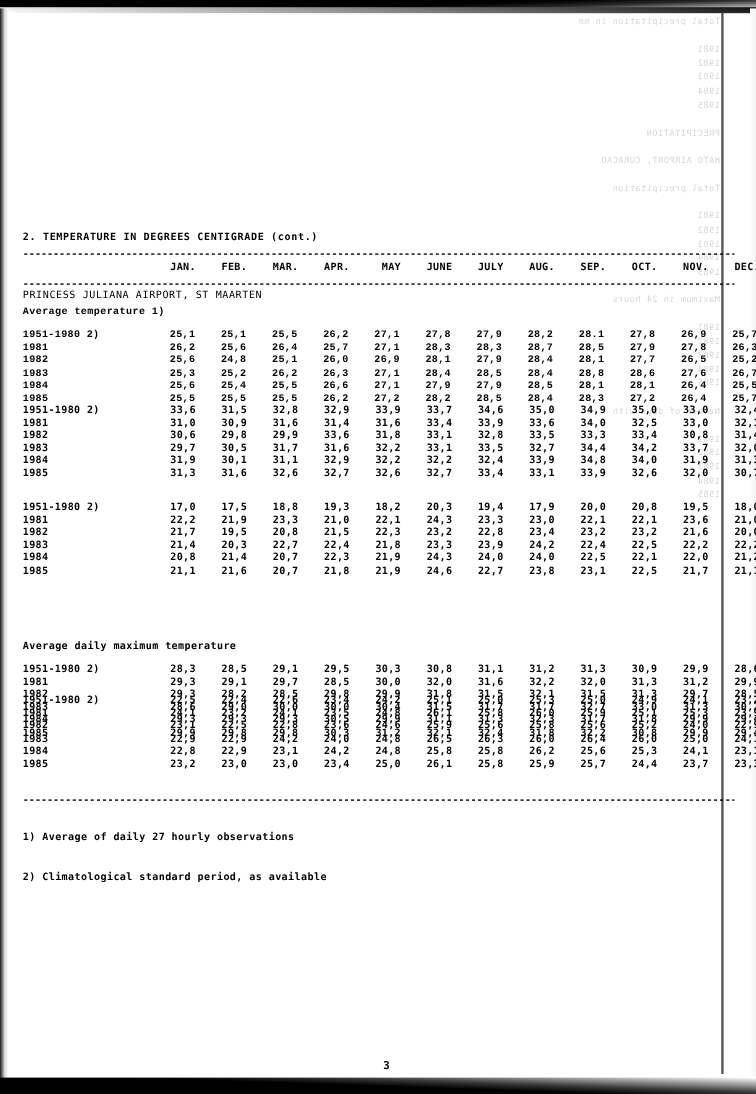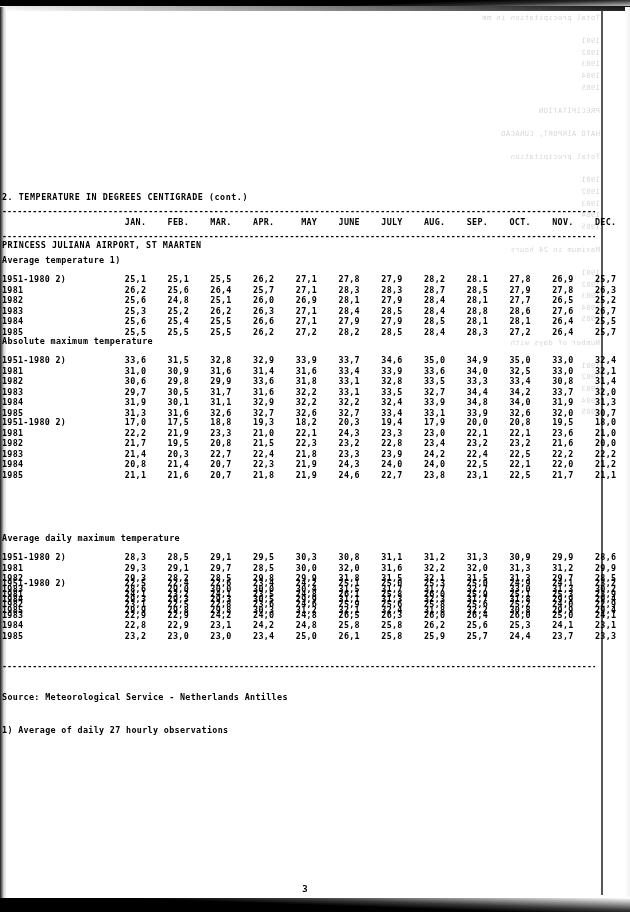--- a/index.html
+++ b/index.html
@@ -69,21 +69,21 @@
     color: #000;
     overflow: hidden;
     text-align: left;
     white-space: pre;
     pointer-events: none;
   }
 
   
   .doc {
     position: absolute;
-    left: 0;
+    left: 17px;
     top: 0;
     width: 600px;
     height: 789px;
   }
 
   .table-title {
     position: absolute;
     left: 2px;
     top: 192px;
     font-size: 8.4px;
@@ -117,21 +117,21 @@
     font-weight: bold;
     white-space: pre;
     letter-spacing: .3px;
   }
 
   .station {
     position: absolute;
     left: 2px;
     top: 240px;
     font-size: 8.4px;
-    font-weight: bold;
+    font-weight: normal;
     letter-spacing: .5px;
     white-space: pre;
   }
 
   .section {
     position: absolute;
     left: 2px;
     width: 593px;
   }
   .section-label {
@@ -143,21 +143,21 @@
   }
   .data-row {
     font-size: 8.4px;
     line-height: 10.6px;
     font-weight: bold;
     white-space: pre;
     letter-spacing: .3px;
     margin: 0;
   }
 
-  .sec-avg-temp      { top: 255px; }
+  .sec-avg-temp      { top: 255px; font-family: Liberation Mono, monospace; }
   .sec-abs-max       { top: 336px; }
   .sec-abs-min       { top: 417px; }
   .sec-avg-daily-max { top: 497px; margin-top: 36px; }
   .sec-avg-daily-min { top: 578px; }
 
   .footer {
     position: absolute;
     left: 2px;
     top: 670px;
     font-size: 8.4px;
@@ -243,21 +243,20 @@
           <p class="data-row">1951-1980 2)           25,1    25,1    25,5    26,2    27,1    27,8    27,9    28,2    28.1    27,8    26,9    25,7    26,8</p>
           <p class="data-row">1981                   26,2    25,6    26,4    25,7    27,1    28,3    28,3    28,7    28,5    27,9    27,8    26,3    27,2</p>
           <p class="data-row">1982                   25,6    24,8    25,1    26,0    26,9    28,1    27,9    28,4    28,1    27,7    26,5    25,2    26,7</p>
           <p class="data-row">1983                   25,3    25,2    26,2    26,3    27,1    28,4    28,5    28,4    28,8    28,6    27,6    26,7    27,3</p>
           <p class="data-row">1984                   25,6    25,4    25,5    26,6    27,1    27,9    27,9    28,5    28,1    28,1    26,4    25,5    26,9</p>
           <p class="data-row">1985                   25,5    25,5    25,5    26,2    27,2    28,2    28,5    28,4    28,3    27,2    26,4    25,7    26,9</p>
         </div>
     </div>
 
     <div class="section sec-abs-max">
-      <p class="section-label">Absolute maximum temperature</p>
       <div>
           <p class="data-row">1951-1980 2)           33,6    31,5    32,8    32,9    33,9    33,7    34,6    35,0    34,9    35,0    33,0    32,4    35,0</p>
           <p class="data-row">1981                   31,0    30,9    31,6    31,4    31,6    33,4    33,9    33,6    34,0    32,5    33,0    32,1    34,0</p>
           <p class="data-row">1982                   30,6    29,8    29,9    33,6    31,8    33,1    32,8    33,5    33,3    33,4    30,8    31,4    33,6</p>
           <p class="data-row">1983                   29,7    30,5    31,7    31,6    32,2    33,1    33,5    32,7    34,4    34,2    33,7    32,0    34,4</p>
           <p class="data-row">1984                   31,9    30,1    31,1    32,9    32,2    32,2    32,4    33,9    34,8    34,0    31,9    31,3    34,8</p>
           <p class="data-row">1985                   31,3    31,6    32,6    32,7    32,6    32,7    33,4    33,1    33,9    32,6    32,0    30,7    33,9</p>
         </div>
     </div>
 
@@ -291,20 +290,20 @@
           <p class="data-row">1982                   23,1    22,5    22,8    23,6    24,6    25,9    25,6    25,8    25,6    25,2    24,0    22,9    24,3</p>
           <p class="data-row">1983                   22,9    22,9    24,2    24,0    24,8    26,5    26,3    26,0    26,4    26,0    25,0    24,1    24,9</p>
           <p class="data-row">1984                   22,8    22,9    23,1    24,2    24,8    25,8    25,8    26,2    25,6    25,3    24,1    23,1    24,5</p>
           <p class="data-row">1985                   23,2    23,0    23,0    23,4    25,0    26,1    25,8    25,9    25,7    24,4    23,7    23,3    24,4</p>
         </div>
     </div>
 
     <div class="rule rule-3">----------------------------------------------------------------------------------------------------------------------</div>
 
     <div class="footer">
-      <div class="footnote">Source: Meteorological Service - Netherlands Antilles</div>
       <div class="footnote">1) Average of daily 27 hourly observations</div>
+      <div class="footnote">2) Climatological standard period, as available</div>
     </div>
 
     <div class="page-no">3</div>
 
   </div>
 </div>
 
 </body></html>

